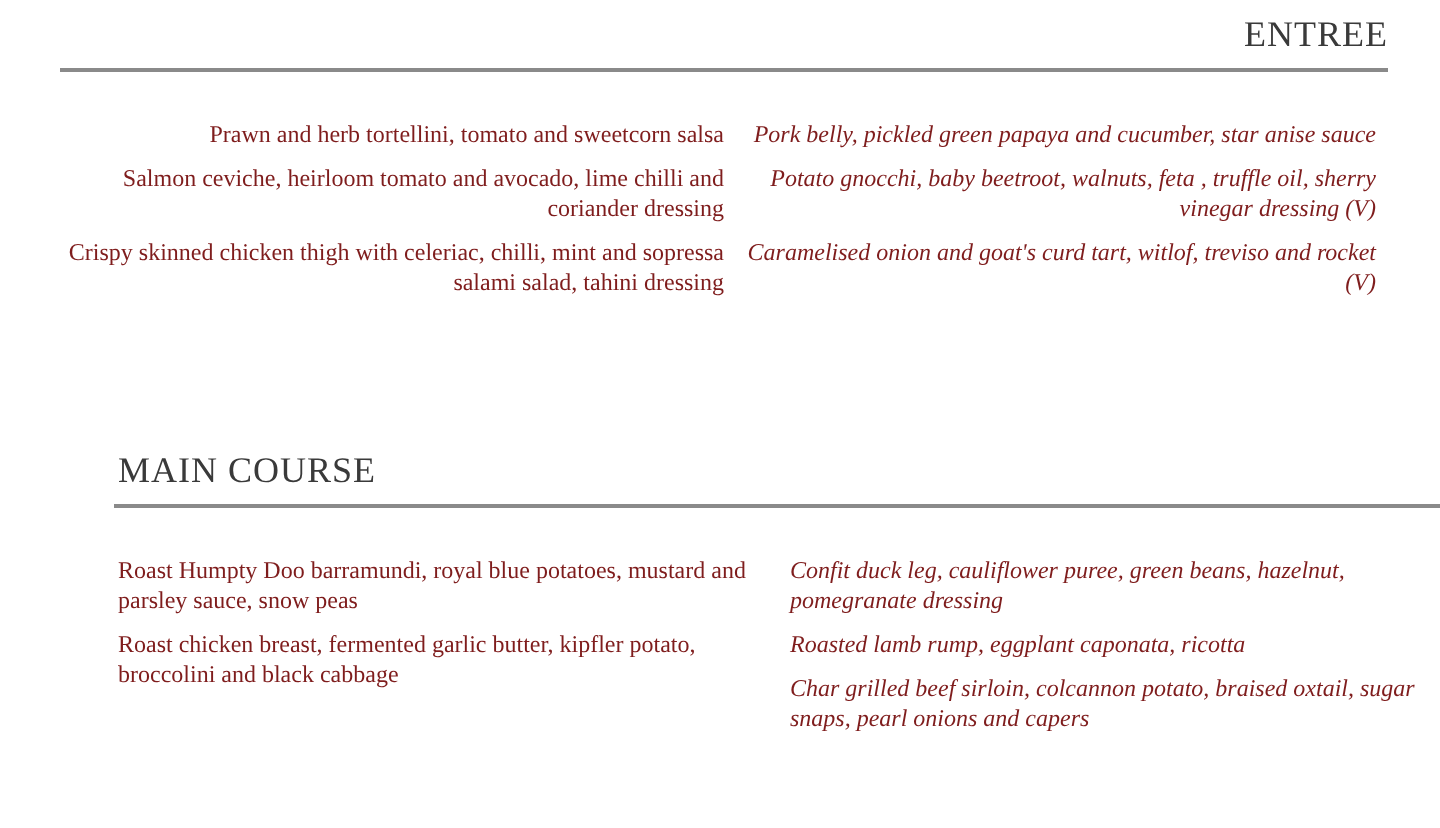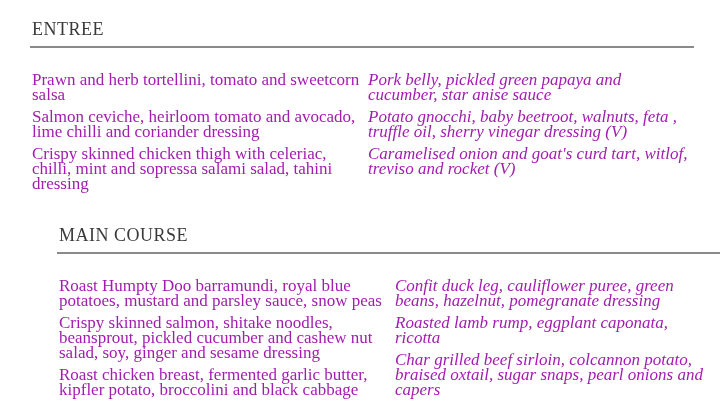--- a/index.html
+++ b/index.html
@@ -12,28 +12,28 @@
     .section-title {
       font-size: 18px; letter-spacing: 0.5px; color: #3a3a3a;
       margin: 0 0 0 2px; line-height: 22px;
     }
     .rule { height: 2px; background: #8a8a8a; margin-top: 6px; }
     .cols { position: relative; }
     .col { position: absolute; top: 0; }
     .col.left { left: 2px; width: 330px; }
     .col.right { left: 338px; width: 320px; font-style: italic; }
     .item {
-      font-size: 17px; line-height: 15px; color: #a21caf;
+      font-size: 12px; line-height: 15px; color: #7f1d1d;
       margin: 0 0 7px 0;
     }
   </style>
 </head>
 <body>
 
-<div class="section" style="top:18px;">
+<div class="section" style="top:6px;text-align:right;">
   <div class="section-title">ENTREE</div>
   <div class="rule"></div>
   <div class="cols" style="top:24px;">
     <div class="col left">
       <p class="item">Prawn and herb tortellini, tomato and sweetcorn salsa</p>
       <p class="item">Salmon ceviche, heirloom tomato and avocado, lime chilli and coriander dressing</p>
       <p class="item">Crispy skinned chicken thigh with celeriac, chilli, mint and sopressa salami salad, tahini dressing</p>
     </div>
     <div class="col right">
       <p class="item">Pork belly, pickled green papaya and cucumber, star anise sauce</p>
@@ -42,21 +42,20 @@
     </div>
   </div>
 </div>
 
 <div class="section" style="top:224px;margin-left:27px;">
   <div class="section-title">MAIN COURSE</div>
   <div class="rule"></div>
   <div class="cols" style="top:24px;">
     <div class="col left">
       <p class="item">Roast Humpty Doo barramundi, royal blue potatoes, mustard and parsley sauce, snow peas</p>
-      <p class="item">Crispy skinned salmon, shitake noodles, beansprout, pickled cucumber and cashew nut salad, soy, ginger and sesame dressing</p>
       <p class="item">Roast chicken breast, fermented garlic butter, kipfler potato, broccolini and black cabbage</p>
     </div>
     <div class="col right">
       <p class="item">Confit duck leg, cauliflower puree, green beans, hazelnut, pomegranate dressing</p>
       <p class="item">Roasted lamb rump, eggplant caponata, ricotta</p>
       <p class="item">Char grilled beef sirloin, colcannon potato, braised oxtail, sugar snaps, pearl onions and capers</p>
     </div>
   </div>
 </div>
 

